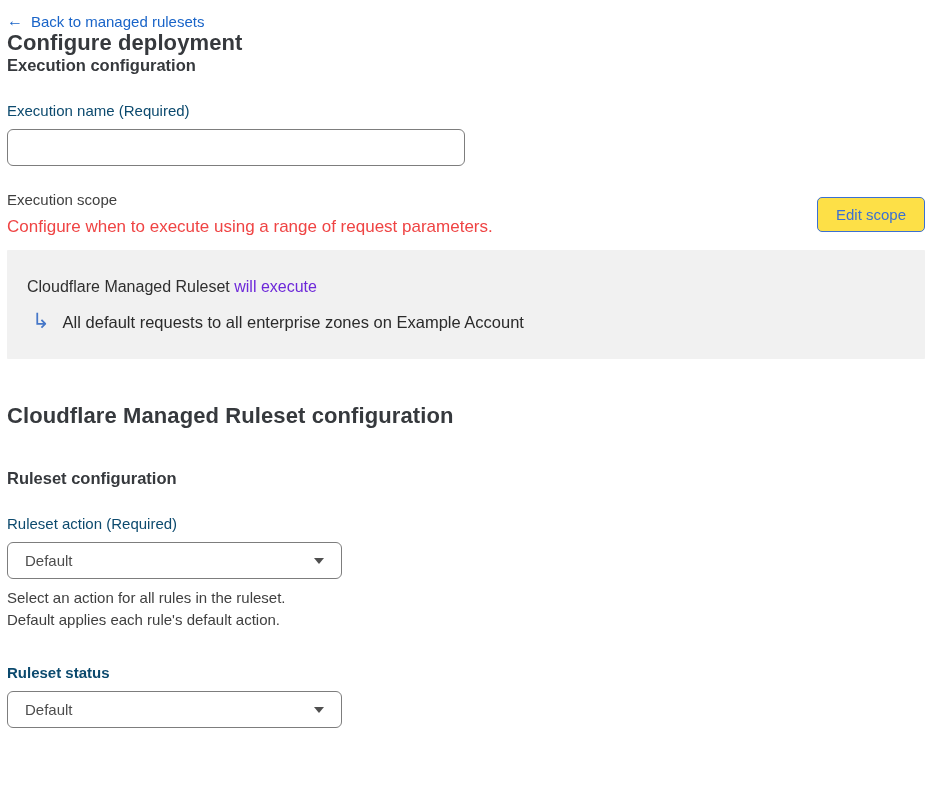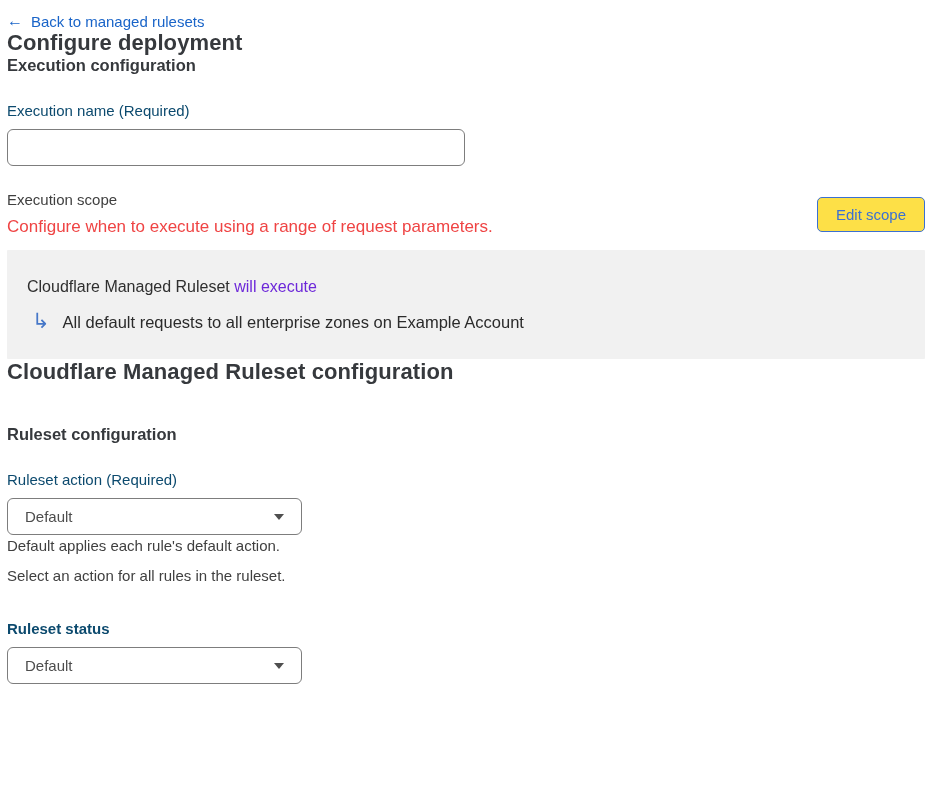--- a/index.html
+++ b/index.html
@@ -106,21 +106,21 @@
   .summary-line2 .branch-arrow {
     color: #4677c8;
     font-size: 21px;
     line-height: 1;
     margin: 0 13px 4px 5px;
   }
 
   
   .dropdown {
     margin-top: 10px;
-    width: 295px;
+    width: 335px;
     height: 37px;
     border: 1px solid #7d7d7d;
     border-radius: 6px;
     background: #ffffff;
     display: flex;
     align-items: center;
     justify-content: space-between;
     padding: 0 17px;
     cursor: pointer;
   }
@@ -169,31 +169,31 @@
   <div class="summary-panel">
     <div class="summary-line1">
       <span class="ruleset-name">Cloudflare Managed Ruleset</span><span class="suffix"> will execute</span>
     </div>
     <div class="summary-line2">
       <span class="branch-arrow">↳</span>
       <span>All default requests to all enterprise zones on Example Account</span>
     </div>
   </div>
 
-  <h1 class="page-heading" style="">Cloudflare Managed Ruleset configuration</h1>
+  <h1 class="page-heading" style="margin-top:44px">Cloudflare Managed Ruleset configuration</h1>
 
   <h2 class="section-heading" style="margin-top:40px">Ruleset configuration</h2>
 
   <label class="field-label">Ruleset action (Required)</label>
   <div class="dropdown">
     <span class="value">Default</span>
     <span class="caret"></span>
   </div>
+  <div class="help-text">Select an action for all rules in the ruleset.</div>
   <div class="help-text second">Default applies each rule's default action.</div>
-  <div class="help-text">Select an action for all rules in the ruleset.</div>
 
   <label class="field-label tight">Ruleset status</label>
   <div class="dropdown">
     <span class="value">Default</span>
     <span class="caret"></span>
   </div>
   
 
 </div>
 

